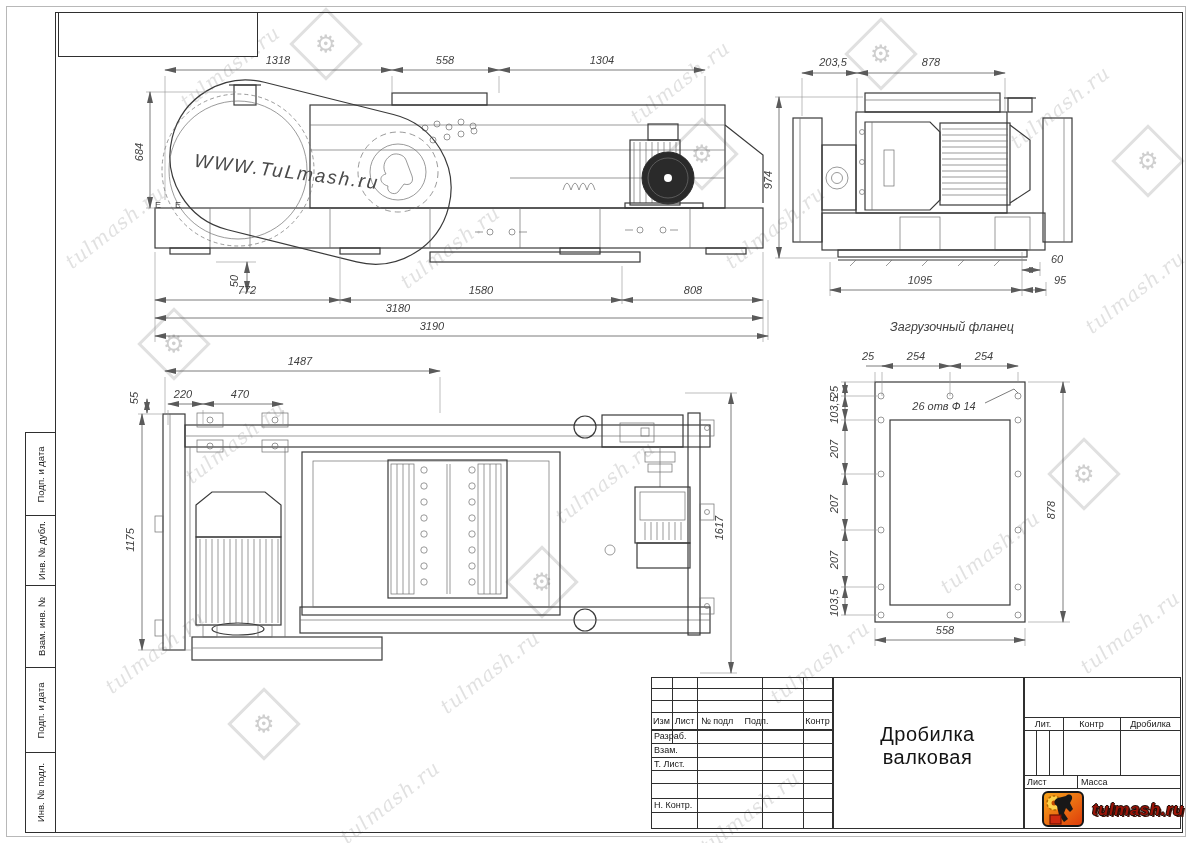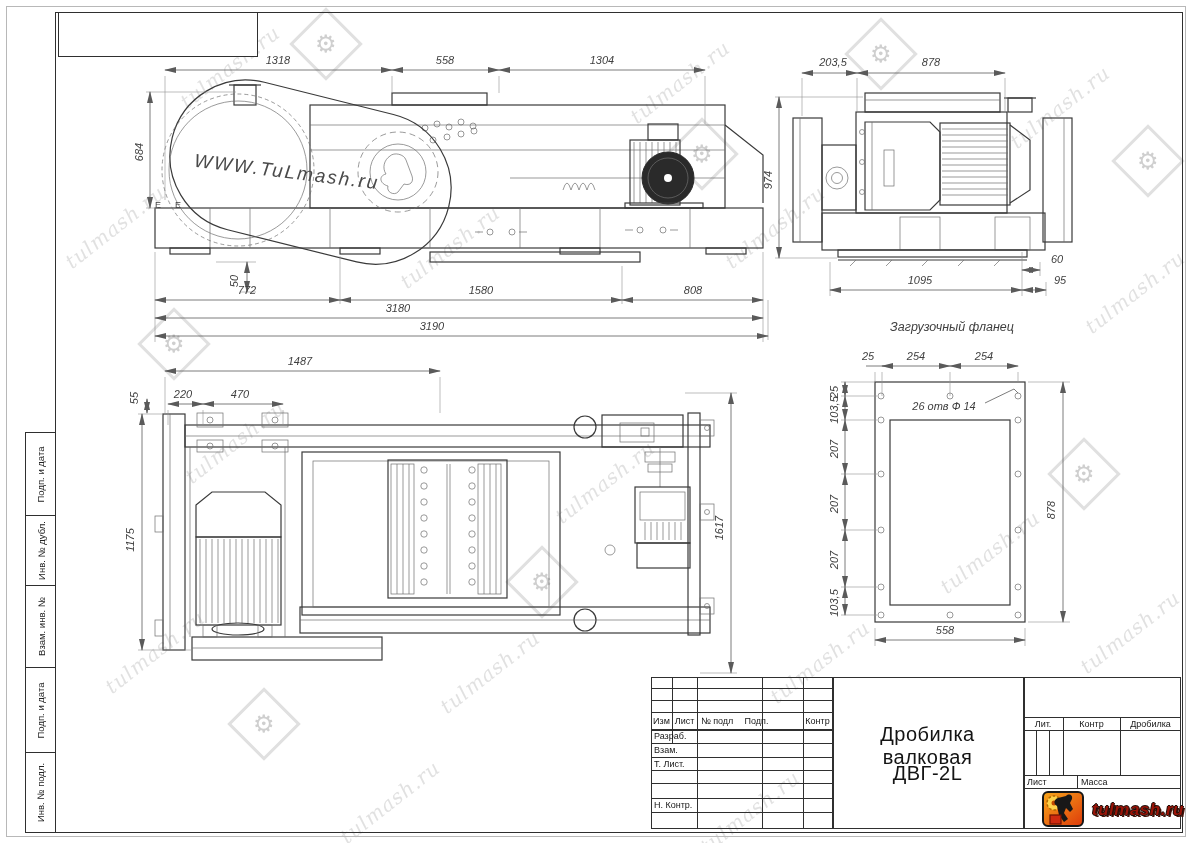--- a/index.html
+++ b/index.html
@@ -450,21 +450,20 @@
   <div class="tb-text ctr" style="left:672px;top:712px;width:25px;height:17px">Лист</div>
   <div class="tb-text" style="left:701px;top:712px;width:60px;height:17px">№ подл</div>
   <div class="tb-text ctr" style="left:736px;top:712px;width:41px;height:17px">Подп.</div>
   <div class="tb-text ctr" style="left:803px;top:712px;width:29px;height:17px">Контр</div>
   <div class="tb-text" style="left:654px;top:729px;width:43px;height:14px">Разраб.</div>
   <div class="tb-text" style="left:654px;top:743px;width:43px;height:14px">Взам.</div>
   <div class="tb-text" style="left:654px;top:757px;width:43px;height:13px">Т. Лист.</div>
   <div class="tb-text" style="left:654px;top:798px;width:43px;height:14px">Н. Контр.</div>
   <div class="tb-text" style="left:654px;top:856px;width:43px;height:14px">Утв.</div>
   <div class="tb-title" style="left:835px;top:723px;width:185px">Дробилка валковая</div>
-  <div class="tb-title" style="left:835px;top:762px;width:185px">ДВГ-2L</div>
   <div class="tb-text ctr" style="left:1023px;top:717px;width:40px;height:13px">Лит.</div>
   <div class="tb-text ctr" style="left:1063px;top:717px;width:57px;height:13px">Контр</div>
   <div class="tb-text ctr" style="left:1120px;top:717px;width:61px;height:13px">Дробилка</div>
   <div class="tb-text" style="left:1027px;top:775px;width:50px;height:13px">Лист</div>
   <div class="tb-text" style="left:1081px;top:775px;width:60px;height:13px">Масса</div>
 
   <div class="abs" style="left:1042px;top:791px;width:42px;height:36px">
     <svg width="42" height="36" viewBox="0 0 42 36">
       <defs>
         <linearGradient id="lg" x1="0" y1="0" x2="1" y2="1">

